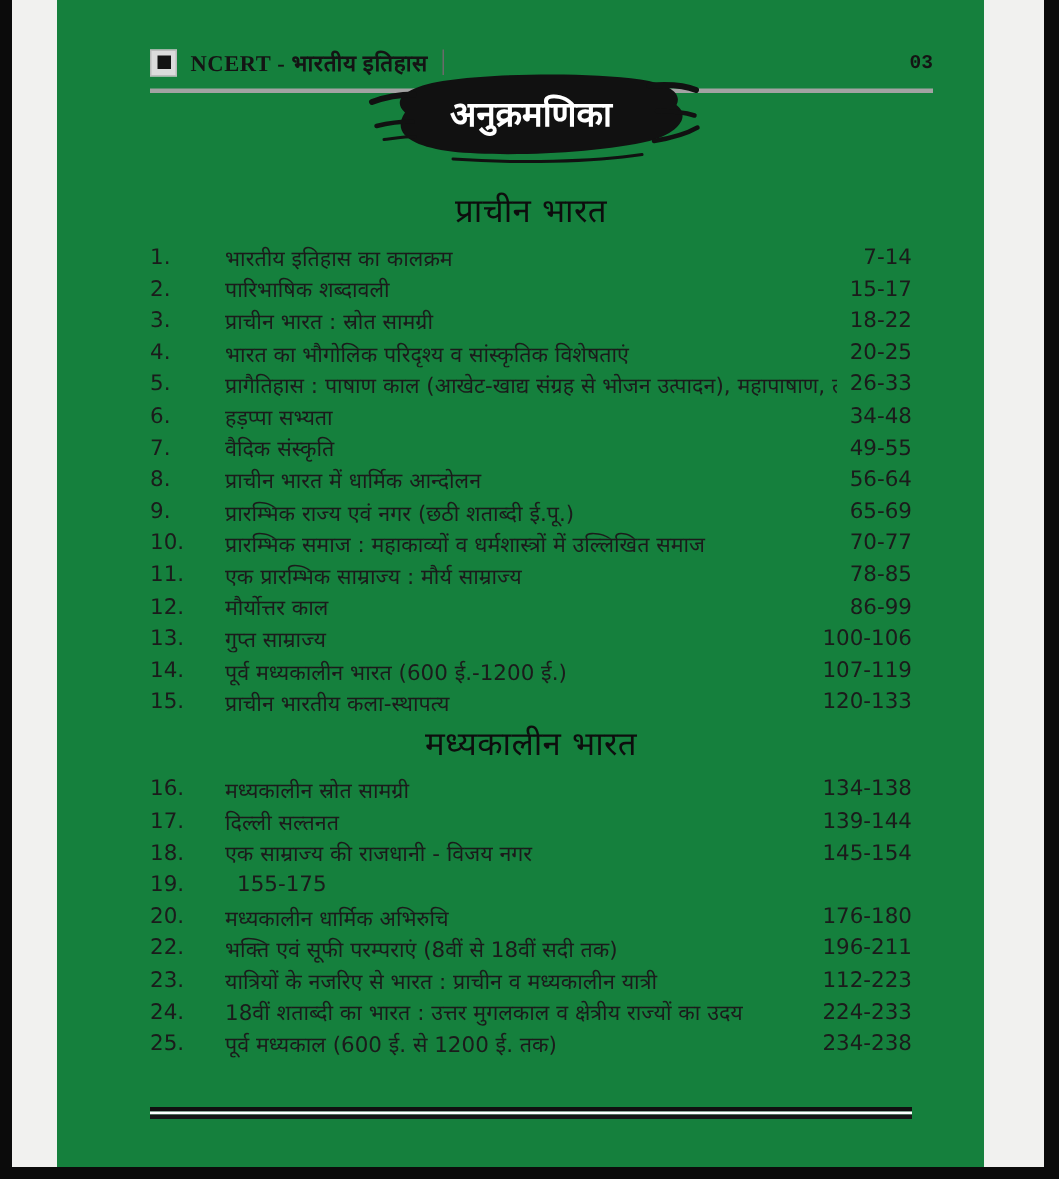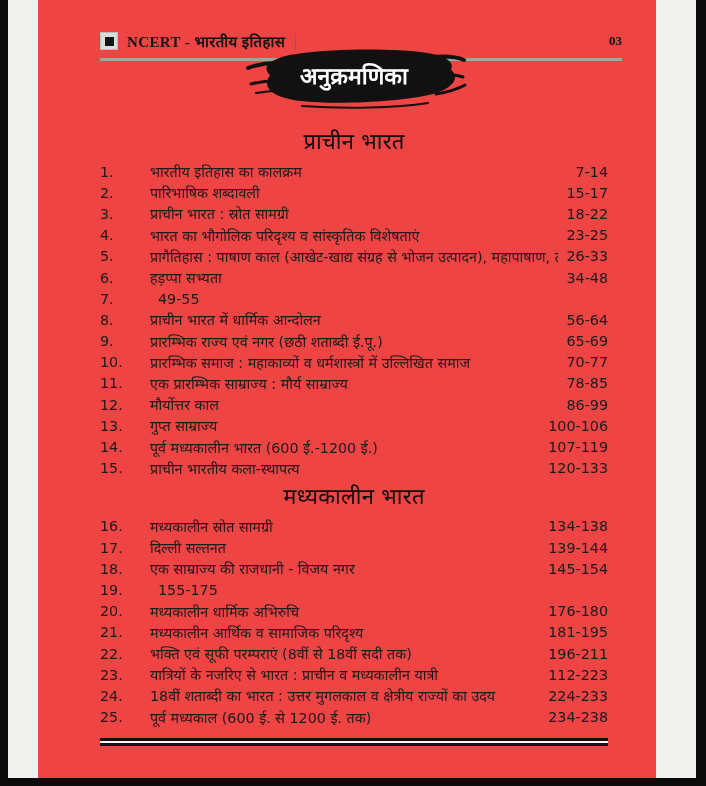--- a/index.html
+++ b/index.html
@@ -1,20 +1,20 @@
 <!DOCTYPE html>
 <html><head>
 <meta charset="utf-8">
 <style>
   html, body { margin: 0; padding: 0; background: #ffffff; }
   .screen {
     position: relative;
     width: 706px;
     height: 786px;
-    background: #ef4444;
+    background: #15803d;
     overflow: hidden;
     font-family: "DejaVu Sans", sans-serif;
     color: #1b1b1b;
   }
   
   .edge-left  { position: absolute; left: 0;  top: 0; width: 8px;  height: 786px; background: #0b0b0b; }
   .margin-left{ position: absolute; left: 8px; top: 0; width: 30px; height: 786px; background: #f1f1ef; }
   .margin-right{position: absolute; right:10px; top: 0; width: 40px; height: 786px; background: #f1f1ef; }
   .edge-right { position: absolute; right: 0; top: 0; width: 10px; height: 786px; background: #0b0b0b; }
   .bottom-bar { position: absolute; left: 0; bottom: 0; width: 706px; height: 8px; background: #0b0b0b; z-index: 6; }
@@ -33,21 +33,21 @@
   }
   .bullet { width: 9px; height: 9px; background: #141414; }
   .header-title {
     font-family: "Liberation Serif", "DejaVu Serif", serif;
     font-weight: bold; font-size: 15px; letter-spacing: 0.4px; color: #141414;
     white-space: nowrap;
   }
   .header-divider { width: 1px; height: 17px; background: #6a6a6a; margin-left: 10px; }
   .page-number {
     margin-left: auto;
-    font-family: Liberation Serif, serif;
+    font-family: Liberation Mono, monospace;
     font-weight: bold; font-size: 13px; color: #141414;
   }
 
   
   .badge-wrap { position: absolute; left: 100px; top: 44px; width: 508px; display: flex; justify-content: center; }
   .badge { position: relative; width: 228px; height: 66px; }
   .badge svg { position: absolute; left: 0; top: 0; }
   .badge-label {
     position: absolute; left: 0; top: 0; width: 100%; height: 100%;
     display: flex; align-items: center; justify-content: center;
@@ -127,34 +127,35 @@
           <span class="pages">15-17</span>
         </div>
         <div class="row">
           <span class="num">3.</span>
           <span class="title">प्राचीन भारत : स्रोत सामग्री</span>
           <span class="pages">18-22</span>
         </div>
         <div class="row">
           <span class="num">4.</span>
           <span class="title">भारत का भौगोलिक परिदृश्य व सांस्कृतिक विशेषताएं</span>
-          <span class="pages">23-25</span>
+          <span class="pages">20-25</span>
         </div>
         <div class="row">
           <span class="num">5.</span>
           <span class="title">प्रागैतिहास : पाषाण काल (आखेट-खाद्य संग्रह से भोजन उत्पादन), महापाषाण, ताम्रपाषाण</span>
           <span class="pages">26-33</span>
         </div>
         <div class="row">
           <span class="num">6.</span>
           <span class="title">हड़प्पा सभ्यता</span>
           <span class="pages">34-48</span>
         </div>
         <div class="row">
           <span class="num">7.</span>
+          <span class="title">वैदिक संस्कृति</span>
           <span class="pages">49-55</span>
         </div>
         <div class="row">
           <span class="num">8.</span>
           <span class="title">प्राचीन भारत में धार्मिक आन्दोलन</span>
           <span class="pages">56-64</span>
         </div>
         <div class="row">
           <span class="num">9.</span>
           <span class="title">प्रारम्भिक राज्य एवं नगर (छठी शताब्दी ई.पू.)</span>
@@ -209,25 +210,20 @@
           <span class="pages">145-154</span>
         </div>
         <div class="row">
           <span class="num">19.</span>
           <span class="pages">155-175</span>
         </div>
         <div class="row">
           <span class="num">20.</span>
           <span class="title">मध्यकालीन धार्मिक अभिरुचि</span>
           <span class="pages">176-180</span>
-        </div>
-        <div class="row">
-          <span class="num">21.</span>
-          <span class="title">मध्यकालीन आर्थिक व सामाजिक परिदृश्य</span>
-          <span class="pages">181-195</span>
         </div>
         <div class="row">
           <span class="num">22.</span>
           <span class="title">भक्ति एवं सूफी परम्पराएं (8वीं से 18वीं सदी तक)</span>
           <span class="pages">196-211</span>
         </div>
         <div class="row">
           <span class="num">23.</span>
           <span class="title">यात्रियों के नजरिए से भारत : प्राचीन व मध्यकालीन यात्री</span>
           <span class="pages">112-223</span>

